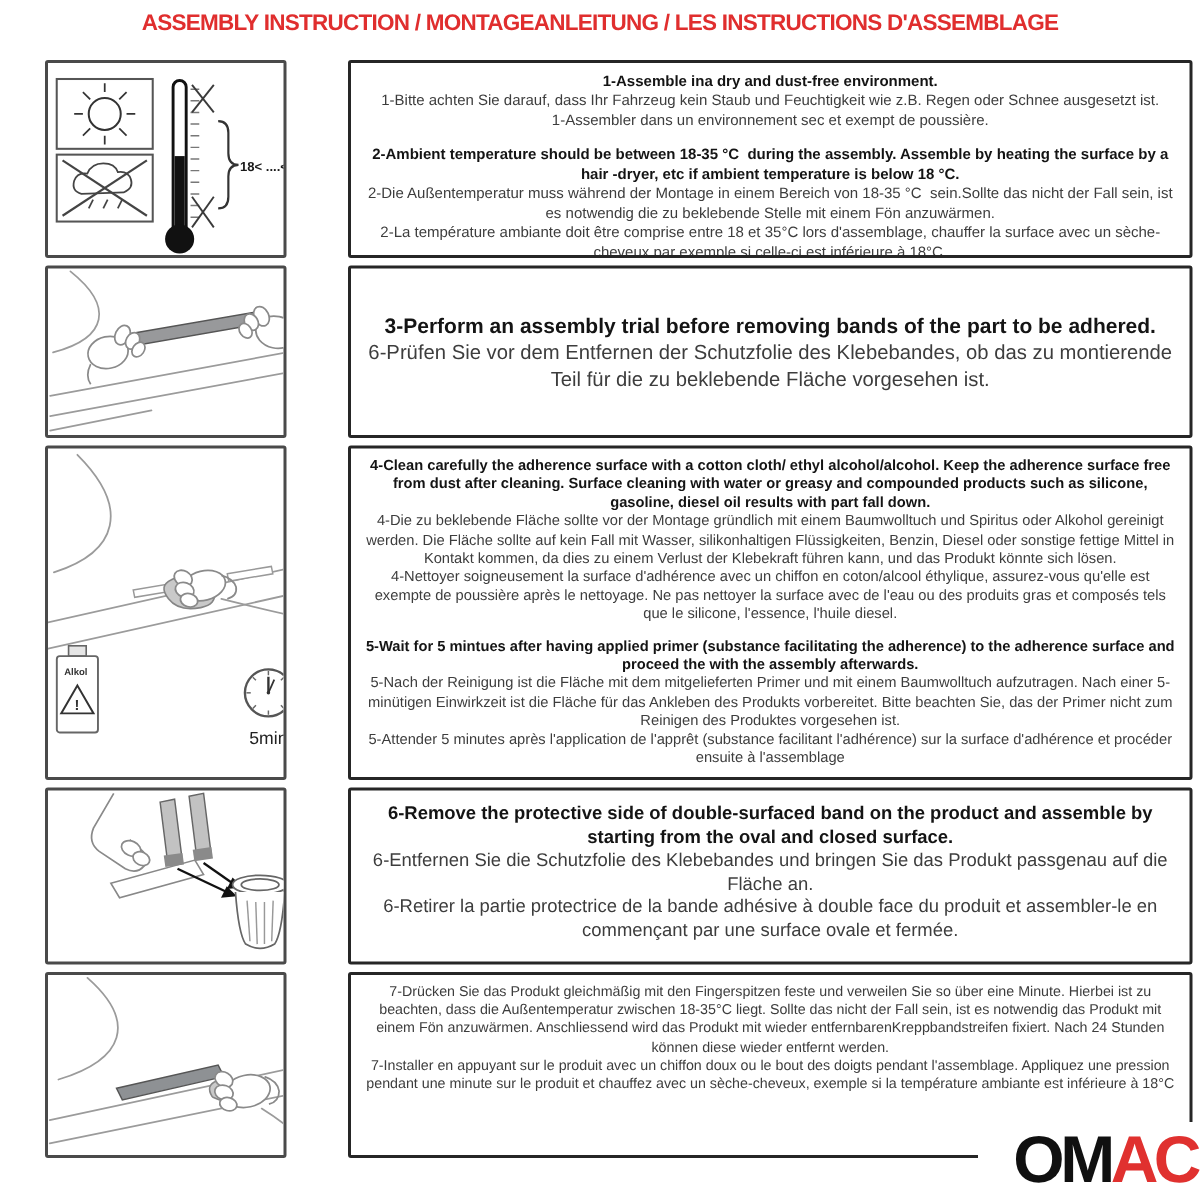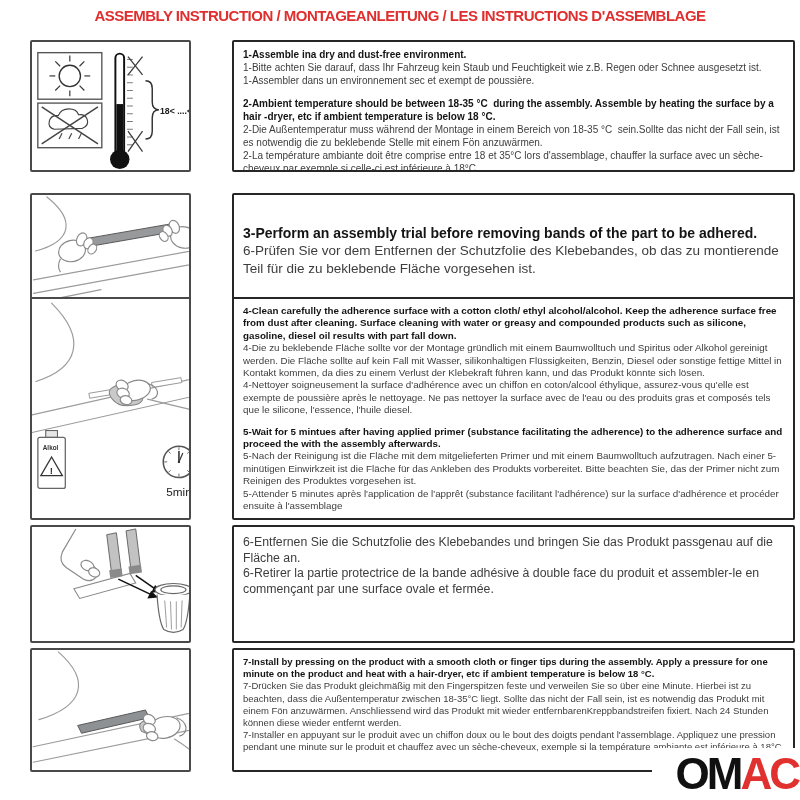--- a/index.html
+++ b/index.html
@@ -16,33 +16,33 @@
     font-family:"Liberation Sans",sans-serif;
     position:relative;overflow:hidden;color:var(--ink);
   }
   .title{
     position:absolute;top:7px;left:0;width:100%;text-align:center;
     font-size:15px;font-weight:700;color:var(--red);
     letter-spacing:-0.5px;white-space:nowrap;
   }
   .row{position:absolute;left:0;width:800px;}
   .r1{top:40px;height:132px;}
-  .r2{top:177px;height:115px;margin-top:16px;}
+  .r2{top:177px;height:115px;}
   .r3{top:297px;height:223px;}
   .r4{top:525px;height:118px;}
   .r5{top:648px;height:124px;}
   .cell-left{
     position:absolute;left:30px;width:161px;height:100%;
     border:2px solid var(--border-left);box-sizing:border-box;background:#fff;
     border-radius:2px;overflow:hidden;
   }
   .cell-right{
     position:absolute;left:232px;width:563px;height:100%;
     border:2px solid var(--border-right);box-sizing:border-box;background:#fff;
-    border-radius:2px;padding:6px 9px;overflow:hidden;
+    border-radius:2px;padding:6px 9px;overflow:hidden;text-align:center;
   }
   .para{white-space:pre-wrap;}
   .en{font-weight:700;color:#141414;}
   .xx{font-weight:400;color:var(--body);}
   .step{margin-bottom:10px;}
   .step:last-child{margin-bottom:0;}
   .r1 .cell-right{font-size:10px;line-height:13px;}
   .r2 .cell-right{font-size:13.5px;line-height:18px;display:flex;flex-direction:column;justify-content:center;}
   .r2 .en{font-size:14px;}
   .r3 .cell-right{font-size:9.8px;line-height:12.4px;}
@@ -260,20 +260,21 @@
           <line x1="10" y1="18" x2="12" y2="46"></line>
           <line x1="16" y1="19" x2="17" y2="48"></line>
           <line x1="22" y1="19" x2="22" y2="48"></line>
           <line x1="28" y1="18" x2="27" y2="46"></line>
         </g>
       </g>
     </svg>
   </div>
   <div class="cell-right">
     <div class="step">
+      <div class="para en">6-Remove the protective side of double-surfaced band on the product and assemble by starting from the oval and closed surface.</div>
       <div class="para xx">6-Entfernen Sie die Schutzfolie des Klebebandes und bringen Sie das Produkt passgenau auf die Fläche an.</div>
       <div class="para xx">6-Retirer la partie protectrice de la bande adhésive à double face du produit et assembler-le en commençant par une surface ovale et fermée.</div>
     </div>
   </div>
 </div>
 
 <div class="row r5">
   <div class="cell-left">
     <svg viewBox="0 0 196 124" width="192" height="120">
       <g fill="none" stroke="#9b9b9b" stroke-width="1.2" stroke-linecap="round">
@@ -289,21 +290,20 @@
         <ellipse cx="136" cy="80" rx="16" ry="11" transform="rotate(-12 136 80)"></ellipse>
         <ellipse cx="120" cy="72" rx="5" ry="6.5" transform="rotate(-60 120 72)"></ellipse>
         <ellipse cx="120" cy="81" rx="5" ry="6.5" transform="rotate(-70 120 81)"></ellipse>
         <ellipse cx="123" cy="89" rx="4.5" ry="6" transform="rotate(-75 123 89)"></ellipse>
         <path d="M148,70 q9,3 10,10 q0,7 -7,9" fill="none"></path>
       </g>
     </svg>
   </div>
   <div class="cell-right">
     <div class="step">
-      <div class="para en">7-Install by pressing on the product with a smooth cloth or finger tips during the assembly. Apply a pressure for one minute on the product and heat with a hair-dryer, etc if ambient temperature is below 18 °C.</div>
       <div class="para xx">7-Drücken Sie das Produkt gleichmäßig mit den Fingerspitzen feste und verweilen Sie so über eine Minute. Hierbei ist zu beachten, dass die Außentemperatur zwischen 18-35°C liegt. Sollte das nicht der Fall sein, ist es notwendig das Produkt mit einem Fön anzuwärmen. Anschliessend wird das Produkt mit wieder entfernbarenKreppbandstreifen fixiert. Nach 24 Stunden können diese wieder entfernt werden.</div>
       <div class="para xx">7-Installer en appuyant sur le produit avec un chiffon doux ou le bout des doigts pendant l'assemblage. Appliquez une pression pendant une minute sur le produit et chauffez avec un sèche-cheveux, exemple si la température ambiante est inférieure à 18°C</div>
     </div>
   </div>
 </div>
 
 <div class="logo">
   <span class="lg-black">OM</span>
     <span class="lg-red">AC</span>
 </div>

